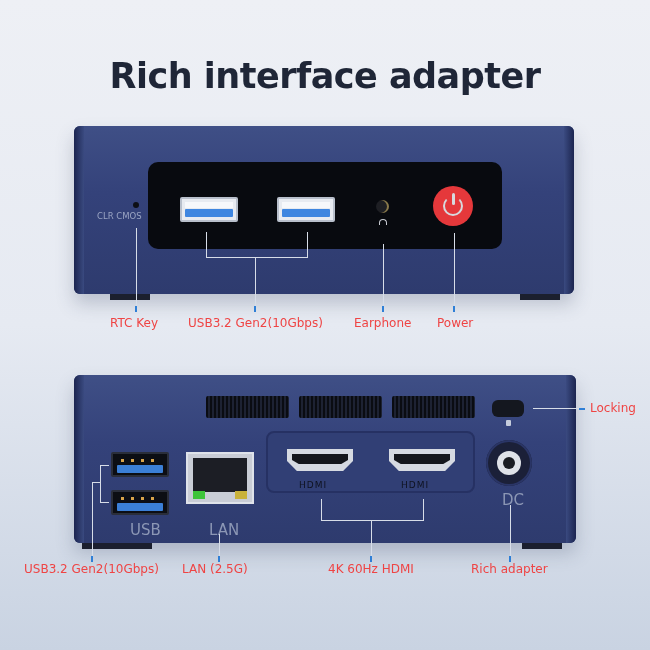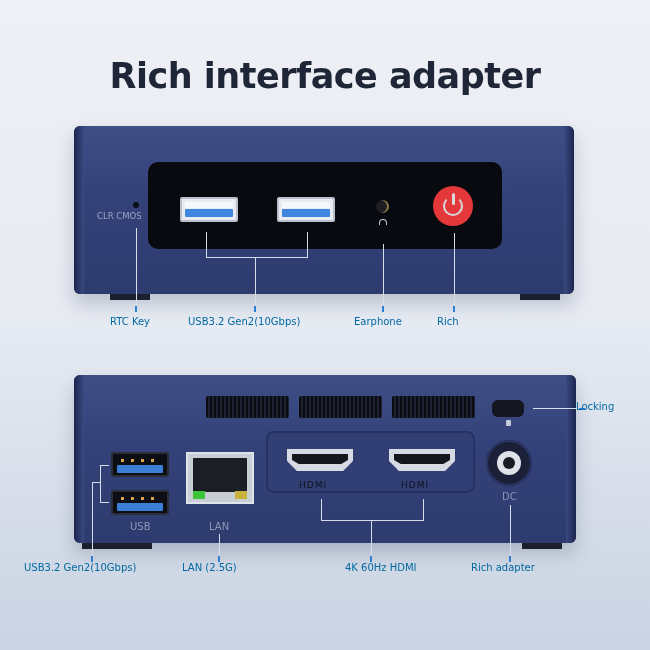--- a/index.html
+++ b/index.html
@@ -13,22 +13,22 @@
 .foot{position:absolute;height:6px;background:#1b1f2e;bottom:-6px}
 .panel{position:absolute;background:#080a0f;border-radius:10px}
 .usbA{position:absolute;width:58px;height:25px;background:#e8ebf1;border:2px solid #b9c0cc;border-radius:2px}
 .usbA .blue{position:absolute;left:3px;right:3px;top:10px;height:8px;background:#3f86e0;border-radius:1px}
 .usbA .inner{position:absolute;left:3px;right:3px;top:3px;height:6px;background:#f7f8fb}
 .usbAd{position:absolute;width:58px;height:25px;background:#0c0e14;border:2px solid #2a2e3a;border-radius:2px}
 .usbAd .blue{position:absolute;left:4px;right:4px;top:11px;height:8px;background:#3b7fd6;border-radius:1px}
 .usbAd .pins{position:absolute;left:8px;right:8px;top:5px;height:3px;background:repeating-linear-gradient(90deg,#d9a44a 0 3px,transparent 3px 10px)}
 .line{position:absolute;background:#d7dde8}
 .tick{position:absolute;width:2px;height:6px;background:#2f7fd6}
-.lbl{position:absolute;font-size:10px;color:#0369a1;white-space:nowrap}
-.small{position:absolute;font-size:10px;color:#8c97b5;white-space:nowrap}
+.lbl{position:absolute;font-size:12px;color:#ef4444;white-space:nowrap}
+.small{position:absolute;font-size:15px;color:#8c97b5;white-space:nowrap}
 .vent{position:absolute;height:22px;background:repeating-linear-gradient(90deg,#0a0c12 0 2px,#1d2233 2px 4px);border-radius:2px}
 .hdmi{position:absolute;width:66px;height:22px;background:#d6dae2;clip-path:polygon(0 0,100% 0,100% 55%,85% 100%,15% 100%,0 55%)}
 .hdmi .in{position:absolute;left:5px;right:5px;top:5px;height:10px;background:#15171d;clip-path:polygon(0 0,100% 0,100% 60%,88% 100%,12% 100%,0 60%)}
 .hdmilogo{position:absolute;font-size:9px;font-weight:normal;color:#0e1220;letter-spacing:1px}
 </style>
 </head>
 <body>
 
 <div class="title">Rich interface adapter</div>
 
@@ -65,21 +65,21 @@
 <div class="line" style="left:255px;top:257px;width:1px;height:55px;"></div>
 <div class="tick" style="left:254px;top:306px;"></div>
 <div class="line" style="left:383px;top:244px;width:1px;height:68px;"></div>
 <div class="tick" style="left:382px;top:306px;"></div>
 <div class="line" style="left:454px;top:233px;width:1px;height:79px;"></div>
 <div class="tick" style="left:453px;top:306px;"></div>
 
 <div class="lbl" style="left:110px;top:316px;">RTC Key</div>
 <div class="lbl" style="left:188px;top:316px;">USB3.2 Gen2(10Gbps)</div>
 <div class="lbl" style="left:354px;top:316px;">Earphone</div>
-<div class="lbl" style="left:437px;top:316px;">Rich</div>
+<div class="lbl" style="left:437px;top:316px;">Power</div>
 
 <div class="abs box" style="left:74px;top:375px;width:502px;height:168px;">
   <div class="edgeL"></div>
     <div class="edgeR"></div>
   <div class="foot" style="left:8px;width:70px;"></div>
   <div class="foot" style="right:14px;width:40px;"></div>
 </div>
 <div class="vent" style="left:206px;top:396px;width:83px;"></div>
 <div class="vent" style="left:299px;top:396px;width:83px;"></div>
 <div class="vent" style="left:392px;top:396px;width:83px;"></div>
@@ -115,34 +115,34 @@
 <div class="hdmilogo" style="left:401px;top:480px;">HDMI</div>
 
 <div class="abs" style="left:486px;top:440px;width:46px;height:46px;border-radius:50%;background:#1b2038;box-shadow:0 0 0 2px #2a3566 inset;">
   <div style="position:absolute;left:11px;top:11px;width:24px;height:24px;border-radius:50%;background:#dfe2e8;"></div>
   <div style="position:absolute;left:17px;top:17px;width:12px;height:12px;border-radius:50%;background:#1a1c22;"></div>
 </div>
 <div class="small" style="left:502px;top:491px;">DC</div>
 
 <div class="line" style="left:533px;top:408px;width:47px;height:1px;"></div>
 <div class="abs" style="left:579px;top:408px;width:6px;height:2px;background:#2f7fd6;"></div>
-<div class="lbl" style="left:576px;top:401px;">Locking</div>
+<div class="lbl" style="left:590px;top:401px;">Locking</div>
 
 <div class="line" style="left:100px;top:465px;width:9px;height:1px;"></div>
 <div class="line" style="left:100px;top:502px;width:9px;height:1px;"></div>
 <div class="line" style="left:100px;top:465px;width:1px;height:38px;"></div>
 <div class="line" style="left:92px;top:482px;width:9px;height:1px;"></div>
 <div class="line" style="left:92px;top:482px;width:1px;height:77px;"></div>
 <div class="tick" style="left:91px;top:556px;"></div>
 <div class="line" style="left:219px;top:534px;width:1px;height:25px;"></div>
 <div class="tick" style="left:218px;top:556px;"></div>
 <div class="line" style="left:321px;top:499px;width:1px;height:21px;"></div>
 <div class="line" style="left:423px;top:499px;width:1px;height:21px;"></div>
 <div class="line" style="left:321px;top:520px;width:103px;height:1px;"></div>
 <div class="line" style="left:371px;top:520px;width:1px;height:39px;"></div>
 <div class="tick" style="left:370px;top:556px;"></div>
 <div class="line" style="left:510px;top:505px;width:1px;height:54px;"></div>
 <div class="tick" style="left:509px;top:556px;"></div>
 
 <div class="lbl" style="left:24px;top:562px;">USB3.2 Gen2(10Gbps)</div>
 <div class="lbl" style="left:182px;top:562px;">LAN (2.5G)</div>
-<div class="lbl" style="left:328px;top:562px;margin-left:17px;">4K 60Hz HDMI</div>
+<div class="lbl" style="left:328px;top:562px;">4K 60Hz HDMI</div>
 <div class="lbl" style="left:471px;top:562px;">Rich adapter</div>
 
 </body></html>

